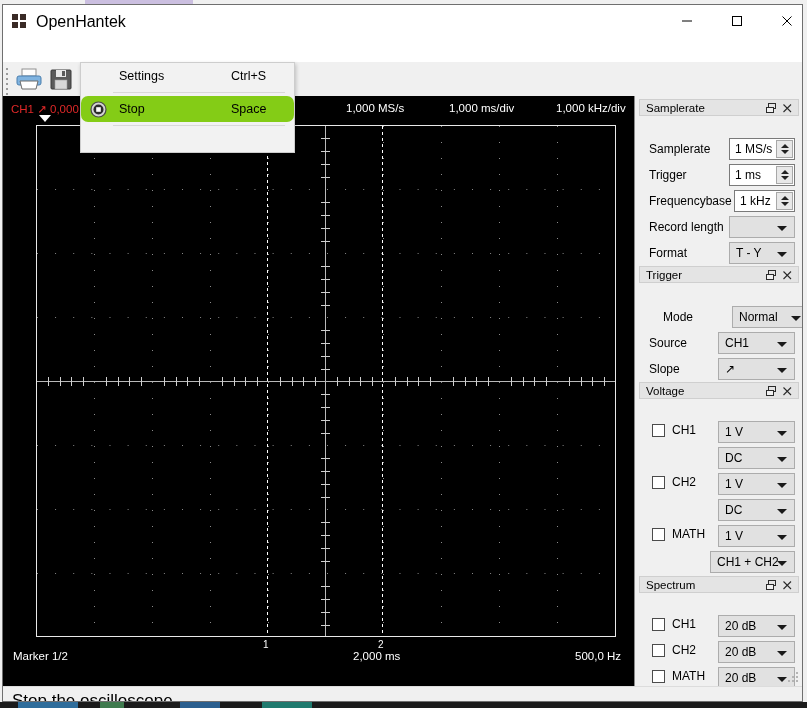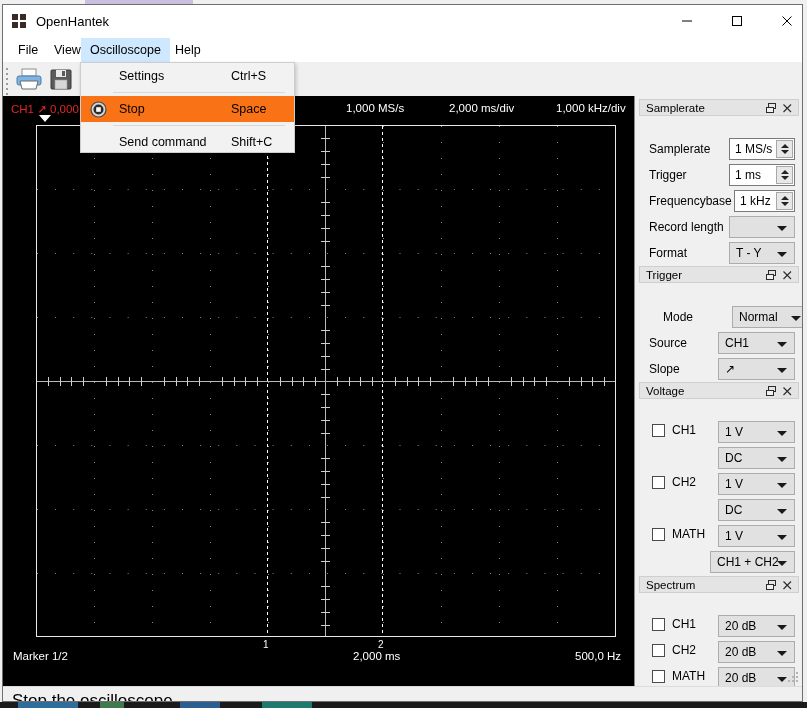--- a/index.html
+++ b/index.html
@@ -15,42 +15,42 @@
   .top-strip{position:absolute;left:85px;top:0;width:108px;height:6px;background:#cbbfe0;}
 
   
   .window{position:absolute;left:2px;top:4px;width:801px;height:698px;background:#fff;
           border:1px solid #6f6f6f;box-sizing:border-box;overflow:hidden;}
 
   
   .titlebar{position:absolute;left:0;top:0;width:799px;height:33px;background:#fff;}
   .app-icon{position:absolute;left:9px;top:9px;width:16px;height:16px;}
   .app-icon .cell{position:absolute;width:6px;height:6px;background:#3a2a26;}
-  .title-text{position:absolute;left:33px;top:9px;font-size:13px;color:#000;line-height:16px;}
+  .title-text{position:absolute;left:33px;top:9px;font-size:16px;color:#000;line-height:16px;}
   .winbtn{position:absolute;top:0;width:46px;height:32px;cursor:default;}
   .winbtn svg{position:absolute;left:50%;top:50%;transform:translate(-50%,-50%);}
   .wb-min{left:661px;} .wb-max{left:711px;} .wb-close{left:761px;}
 
   
   .menubar{position:absolute;left:0;top:33px;width:799px;height:24px;background:#fff;}
   .menuitem{position:absolute;top:0;height:24px;line-height:24px;padding:0 9px;font-size:12.5px;}
   .menuitem.active{background:#cde8ff;}
 
   
   .toolbar{position:absolute;left:0;top:57px;width:799px;height:34px;background:#f0f0f0;
            border-bottom:1px solid #e2e2e2;}
   .tb-grip{position:absolute;left:3px;top:6px;width:3px;height:22px;}
   .tb-grip i{display:block;width:2px;height:2px;background:#9a9a9a;margin-bottom:3px;}
   .tb-btn{position:absolute;top:4px;width:30px;height:28px;}
 
   
   .dropdown{position:absolute;left:77px;top:57px;width:213px;height:89px;background:#f2f2f2;
             border:1px solid #cdcdcd;box-shadow:1px 2px 4px rgba(0,0,0,.22);z-index:40;}
   .dd-row{position:relative;height:26px;line-height:26px;}
-  .dd-row.sel{background:#f97316;}
+  .dd-row.sel{background:#84cc16;border-radius:7px;}
   .dd-label{position:absolute;left:38px;top:0;font-size:12.5px;}
   .dd-short{position:absolute;left:150px;top:0;font-size:12.5px;}
   .dd-sep{height:1px;background:#d8d8d8;margin:3px 9px 3px 32px;}
   .dd-icon{position:absolute;left:9px;top:5px;width:17px;height:17px;}
 
   
   .scope{position:absolute;left:0;top:91px;width:631px;height:590px;background:#000;overflow:hidden;}
   .scope-label{position:absolute;color:#fff;font-size:11.5px;white-space:nowrap;}
   .scope-label.red{color:#e02828;}
   .grid-box{position:absolute;left:33px;top:29px;width:580px;height:512px;border:1px solid #e8e8e8;
@@ -140,26 +140,20 @@
           </svg>
       </div>
       <div class="winbtn wb-close">
         <svg width="12" height="12" viewBox="0 0 12 12">
             <line x1="1.5" y1="1.5" x2="10.5" y2="10.5" stroke="#000" stroke-width="1"></line>
             <line x1="10.5" y1="1.5" x2="1.5" y2="10.5" stroke="#000" stroke-width="1"></line>
           </svg>
       </div>
     </div>
 
-    <div class="menubar">
-      <div class="menuitem" style="left:6px;">File</div>
-      <div class="menuitem" style="left:42px;">View</div>
-      <div class="menuitem active" style="left:78px;">Oscilloscope</div>
-      <div class="menuitem" style="left:163px;">Help</div>
-    </div>
 
     <div class="toolbar">
       <div class="tb-grip">
         <i></i>
           <i></i>
           <i></i>
           <i></i>
           <i></i>
           <i></i>
       </div>
@@ -177,21 +171,21 @@
           <rect x="14" y="5" width="3" height="5" fill="#5b5b5b"></rect>
           <rect x="7" y="14" width="12" height="9" fill="#d8d8d8" stroke="#9a9a9a" stroke-width="0.6"></rect>
         </svg>
       </div>
     </div>
 
     <div class="scope">
 
       <div class="scope-label red" style="left:8px;top:6px;">CH1 ↗ 0,000</div>
       <div class="scope-label" style="left:343px;top:6px;">1,000 MS/s</div>
-      <div class="scope-label" style="left:446px;top:6px;">2,000 ms/div</div>
+      <div class="scope-label" style="left:446px;top:6px;">1,000 ms/div</div>
       <div class="scope-label" style="left:553px;top:6px;">1,000 kHz/div</div>
 
       <div class="trig-arrow" style="left:36px;top:19px;"></div>
 
       <div class="grid-box">
 
         <div class="dotcol" style="left:57px;"></div>
         <div class="dotcol" style="left:115px;"></div>
         <div class="dotcol" style="left:173px;"></div>
         <div class="dotcol" style="left:231px;"></div>
@@ -518,24 +512,20 @@
           <svg width="17" height="17" viewBox="0 0 17 17">
             <circle cx="8.5" cy="8.5" r="7.5" fill="#d4d4d4" stroke="#4a4a4a" stroke-width="1.2"></circle>
             <circle cx="8.5" cy="8.5" r="5" fill="#2c2c2c"></circle>
             <rect x="6.2" y="6.2" width="4.6" height="4.6" fill="#ffffff"></rect>
           </svg>
         </span>
         <span class="dd-label">Stop</span>
         <span class="dd-short">Space</span>
       </div>
       <div class="dd-sep"></div>
-      <div class="dd-row">
-        <span class="dd-label">Send command</span>
-        <span class="dd-short">Shift+C</span>
-      </div>
     </div>
 
   </div>
 
   <div class="taskbar">
     <span class="tb-chip" style="left:18px;width:60px;background:#2f6d9b;"></span>
     <span class="tb-chip" style="left:100px;width:24px;background:#3f7a4e;"></span>
     <span class="tb-chip" style="left:180px;width:40px;background:#2a5f8f;"></span>
     <span class="tb-chip" style="left:262px;width:50px;background:#1f7a6e;"></span>
   </div>

